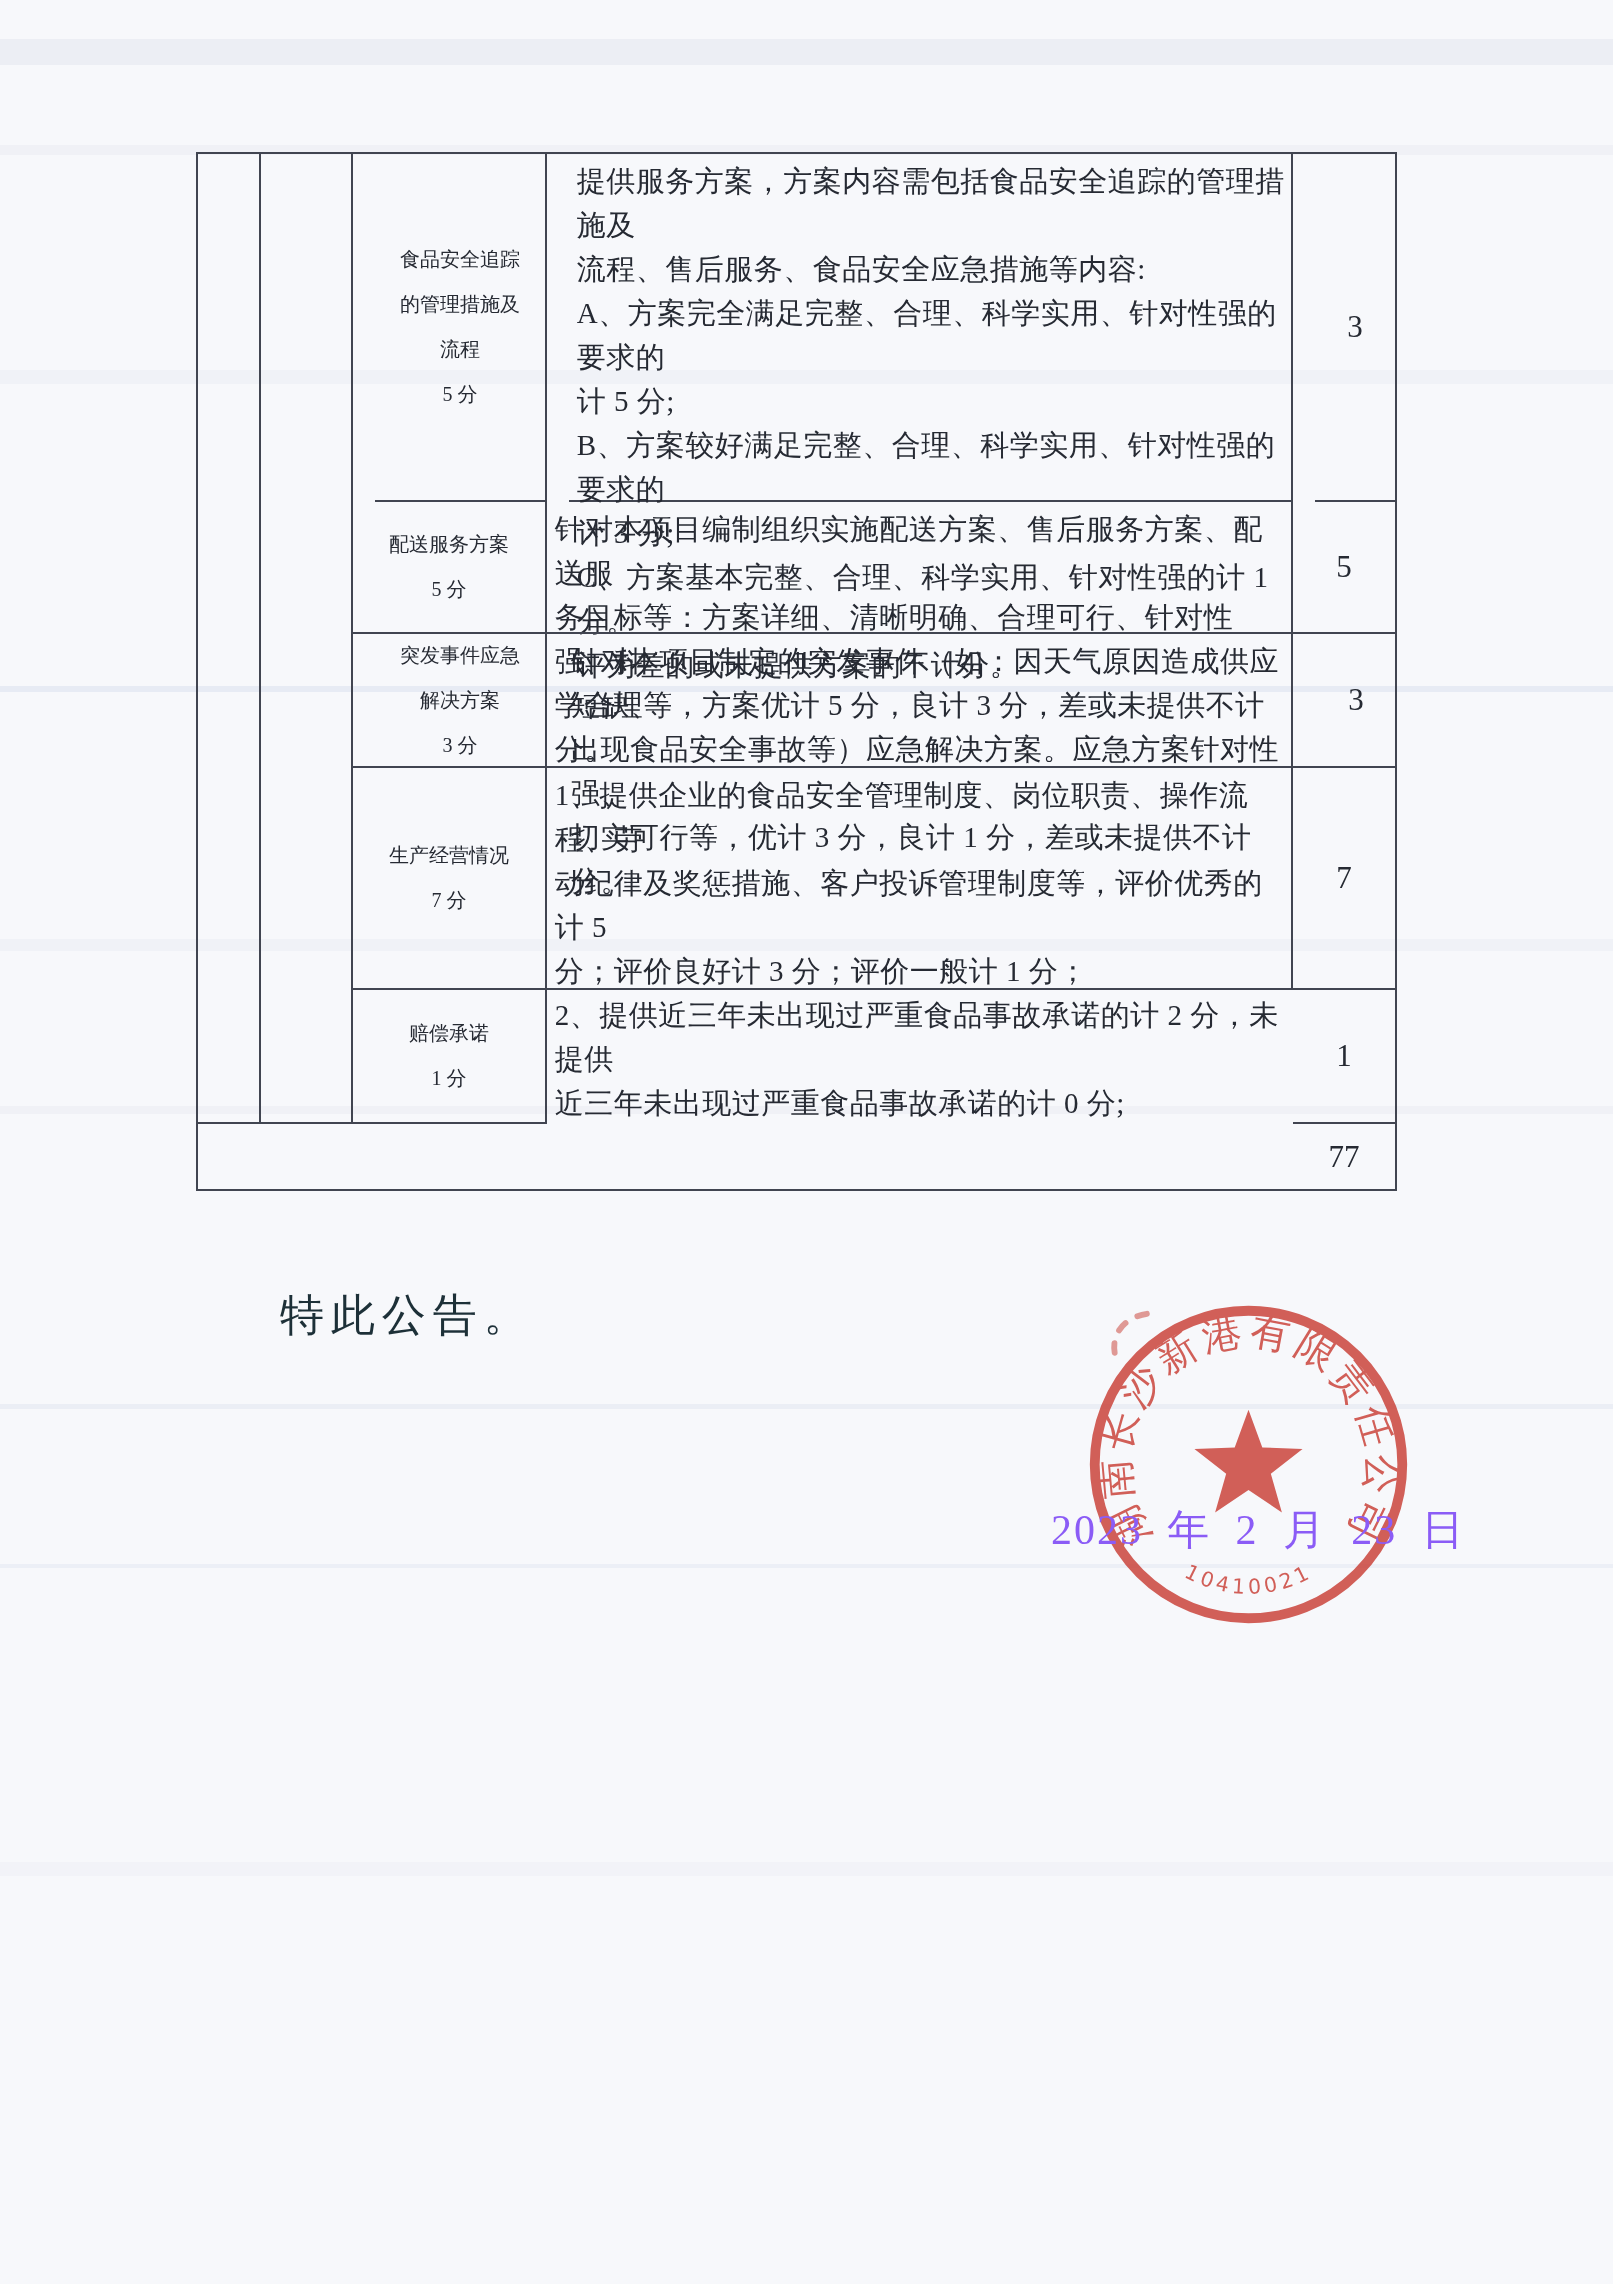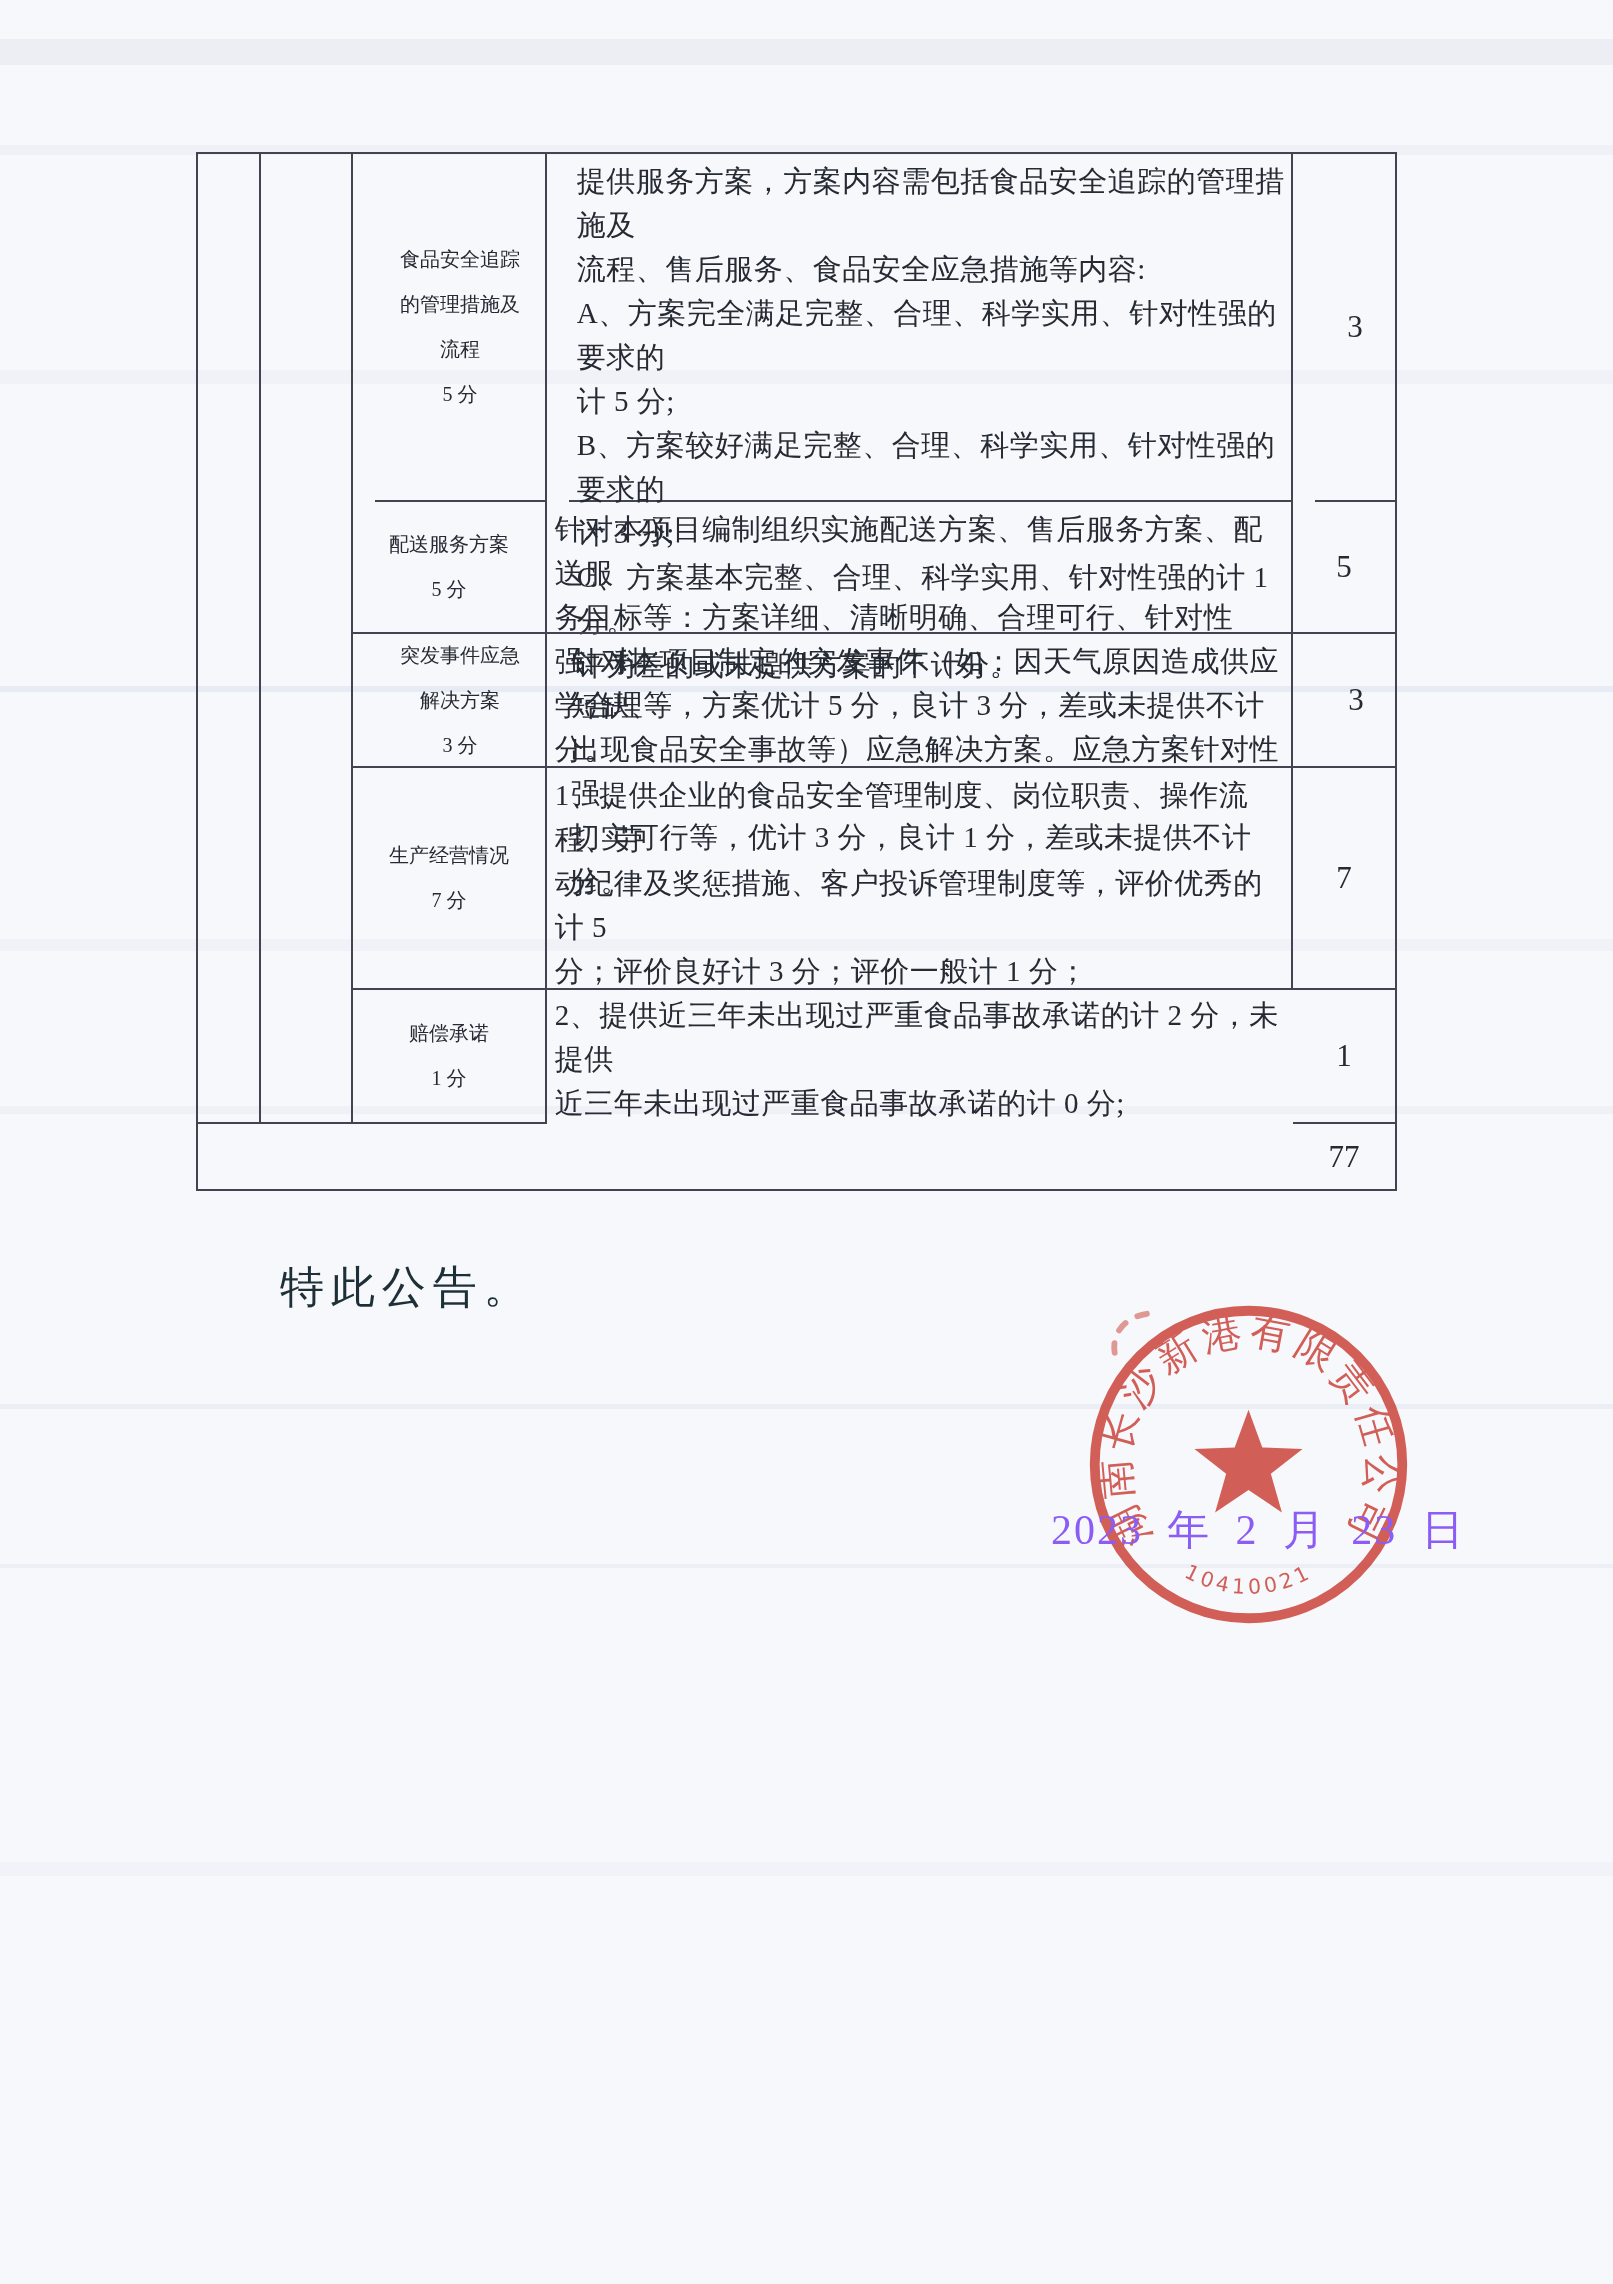--- a/index.html
+++ b/index.html
@@ -61,21 +61,21 @@
     font-size:30px;letter-spacing:2.9px;
   }
   .total-score{
     grid-column:5;grid-row:6;
     display:flex;align-items:center;justify-content:center;
     font-size:31px;
     border-radius:11px;
   }
 
   .closing{
-    position:absolute;left:280px;top:1258px;
+    position:absolute;left:280px;top:1286px;
     font-size:44px;letter-spacing:6.9px;color:#1d3038;
   }
   .seal-wrap{position:absolute;left:1082px;top:1298px;width:333px;height:333px;}
   .stray-mark{position:absolute;left:1096px;top:1306px;width:88px;height:88px;}
   .doc-date{
     position:absolute;left:1051px;top:1502px;
     font-size:42px;color:#8b5cf6;word-spacing:11.8px;letter-spacing:2px;
     white-space:nowrap;
   }
 </style>

